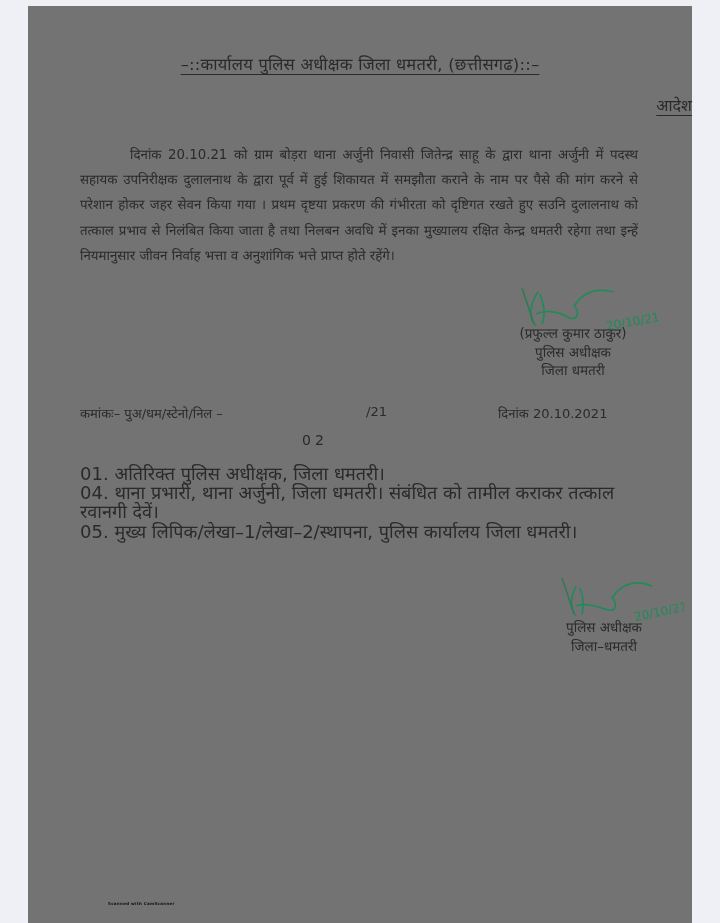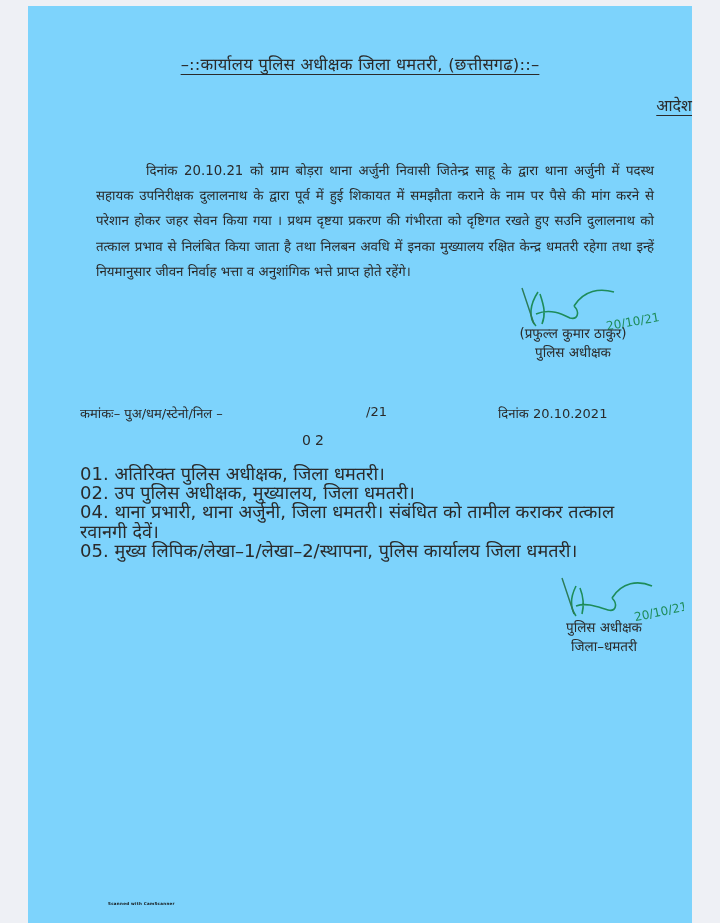--- a/index.html
+++ b/index.html
@@ -8,21 +8,21 @@
       background: #eef0f5;
       position: relative;
       overflow: hidden;
       font-family: "DejaVu Sans", sans-serif;
       color: #2a2a2a;
     }
     .page {
       position: absolute;
       left: 28px; top: 6px;
       width: 664px; height: 917px;
-      background: #7dd3fc;
+      background: #737373;
     }
     .heading {
       position: absolute;
       left: 0; right: 0; top: 46px;
       text-align: center;
       font-size: 16.5px;
       letter-spacing: 0.2px;
     }
     .heading span { text-decoration: underline; text-underline-offset: 4px; }
     .subheading {
@@ -32,21 +32,21 @@
       font-size: 16px;
     }
     .subheading span { text-decoration: underline; text-underline-offset: 4px; }
     .body-para {
       position: absolute;
       left: 52px; width: 558px; top: 136px;
       font-size: 13.3px;
       line-height: 25.2px;
       text-align: justify;
       text-indent: 50px;
-      margin: 16px;
+      margin: 0;
     }
     .sig-block {
       position: absolute;
       text-align: center;
       font-size: 13.5px;
       line-height: 18.5px;
     }
     .sig-block div { white-space: nowrap; }
     .sig1 { left: 470px; top: 318px; width: 150px; }
     .sig2 { left: 516px; top: 612px; width: 120px; }
@@ -108,33 +108,33 @@
 
   <svg class="signature sig-img1" viewBox="0 0 150 50">
     <path d="M28 8 C 20 20, 18 34, 26 42 M30 10 C 34 22, 36 30, 32 40 M26 30 C 40 24, 52 30, 60 34 C 68 36, 70 28, 64 22 M64 22 C 74 6, 90 4, 104 8" fill="none" stroke="#1e8c5a" stroke-width="1.6"></path>
     <path d="M12 4 L 24 40" fill="none" stroke="#2c7a55" stroke-width="1.4"></path>
     <text x="96" y="44" font-size="12" fill="#1e8c5a" font-family="DejaVu Sans, sans-serif" transform="rotate(-10 110 40)">20/10/21</text>
   </svg>
 
   <div class="sig-block sig1">
     <div>(प्रफुल्ल कुमार ठाकुर)</div>
     <div>पुलिस अधीक्षक</div>
+    <div>जिला धमतरी</div>
   </div>
 
   <div class="ref-line">
     <span class="ref-no">कमांकः– पुअ/धम/स्टेनो/निल –</span>
     <span class="ref-num">02</span>
     <span class="ref-year">/21</span>
     <span class="ref-date">दिनांक 20.10.2021</span>
   </div>
 
 
   <ul class="dist-list">
     <li><span>01.</span> <span>अतिरिक्त पुलिस अधीक्षक, जिला धमतरी।</span></li>
-    <li><span>02.</span> <span>उप पुलिस अधीक्षक, मुख्यालय, जिला धमतरी।</span></li>
     <li><span>04.</span> <span>थाना प्रभारी, थाना अर्जुनी, जिला धमतरी। संबंधित को तामील कराकर तत्काल रवानगी देवें।</span></li>
     <li><span>05.</span> <span>मुख्य लिपिक/लेखा–1/लेखा–2/स्थापना, पुलिस कार्यालय जिला धमतरी।</span></li>
   </ul>
 
   <svg class="signature sig-img2" viewBox="0 0 130 48">
     <path d="M22 10 C 16 22, 16 32, 22 40 M26 12 C 30 22, 30 30, 28 38 M22 30 C 34 26, 46 32, 54 34 C 62 36, 64 28, 58 22 M58 22 C 68 6, 84 4, 98 10" fill="none" stroke="#1e8c5a" stroke-width="1.6"></path>
     <path d="M8 2 L 20 38" fill="none" stroke="#2c7a55" stroke-width="1.4"></path>
     <text x="80" y="42" font-size="12" fill="#1e8c5a" font-family="DejaVu Sans, sans-serif" transform="rotate(-12 96 38)">20/10/21</text>
   </svg>
 

